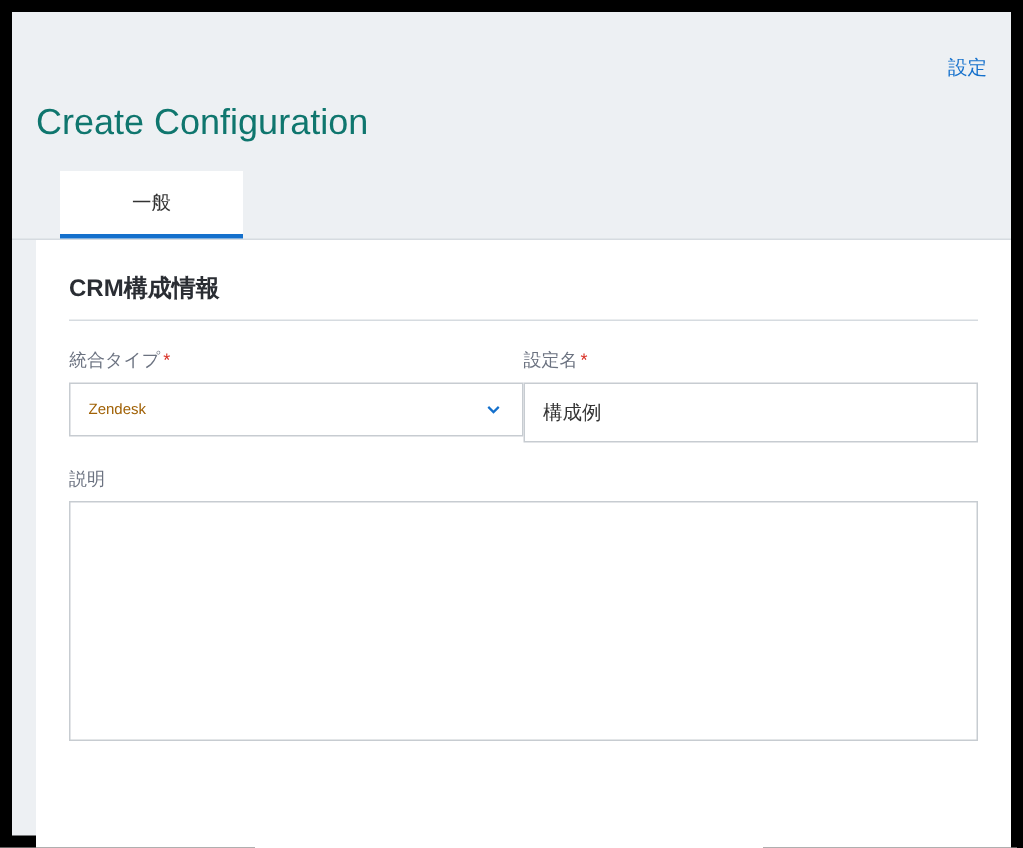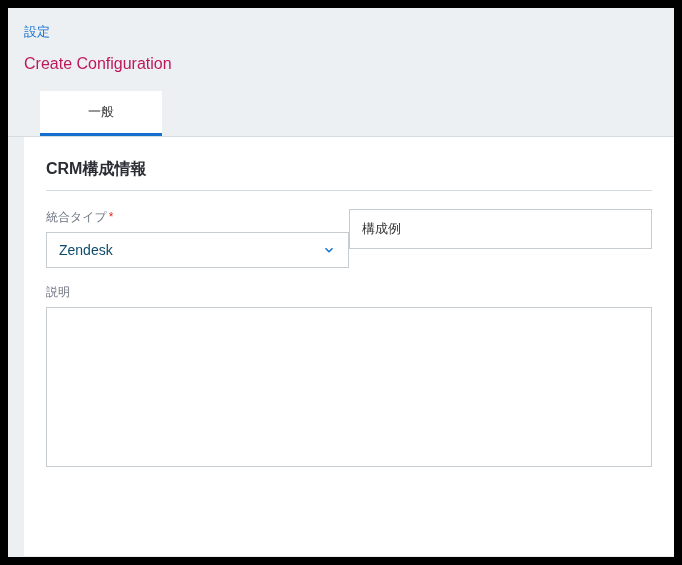--- a/index.html
+++ b/index.html
@@ -16,33 +16,34 @@
     width: 682px;
     height: 565px;
   }
   .panel {
     background: #edf0f3;
     width: 100%;
     height: 100%;
     position: relative;
   }
   .breadcrumb {
-    padding: 14px 16px 6px 16px;
+    padding: 28px 16px 6px 16px;
+    text-align: right;
   }
   .breadcrumb a {
     color: #1470cc;
     font-size: 13px;
     text-decoration: none;
     cursor: pointer;
   }
   .page-title {
     padding: 8px 16px 18px 16px;
-    font-size: 16px;
+    font-size: 24px;
     font-weight: 400;
-    color: #be185d;
+    color: #0f766e;
   }
   .tabs {
     display: flex;
     padding-left: 32px;
     border-bottom: 1px solid #d6dbe0;
   }
   .tab {
     background: #fff;
     padding: 12px 48px;
     font-size: 13px;
@@ -80,22 +81,22 @@
     position: relative;
     border: 1px solid #c7ccd1;
     background: #fff;
     height: 36px;
     display: flex;
     align-items: center;
     padding: 0 12px;
     cursor: pointer;
   }
   .select-value {
-    font-size: 14px;
-    color: #0c4a6e;
+    font-size: 10px;
+    color: #a16207;
     flex: 1;
   }
   .chevron {
     width: 14px;
     height: 14px;
   }
   .text-input {
     width: 100%;
     border: 1px solid #c7ccd1;
     height: 40px;
@@ -151,20 +152,23 @@
             <span>統合タイプ</span><span class="req">*</span>
           </label>
           <div class="select-wrap">
             <span class="select-value">Zendesk</span>
             <svg class="chevron" viewBox="0 0 24 24" fill="none" stroke="#1470cc" stroke-width="2.5">
                 <polyline points="6 9 12 15 18 9"></polyline>
               </svg>
           </div>
         </div>
         <div class="form-col">
+          <label class="form-label">
+            <span>設定名</span><span class="req">*</span>
+          </label>
           <input type="text" class="text-input" value="構成例" style="">
         </div>
       </div>
 
       <div>
         <label class="form-label">説明</label>
         <textarea class="textarea" style=""></textarea>
       </div>
 
 

